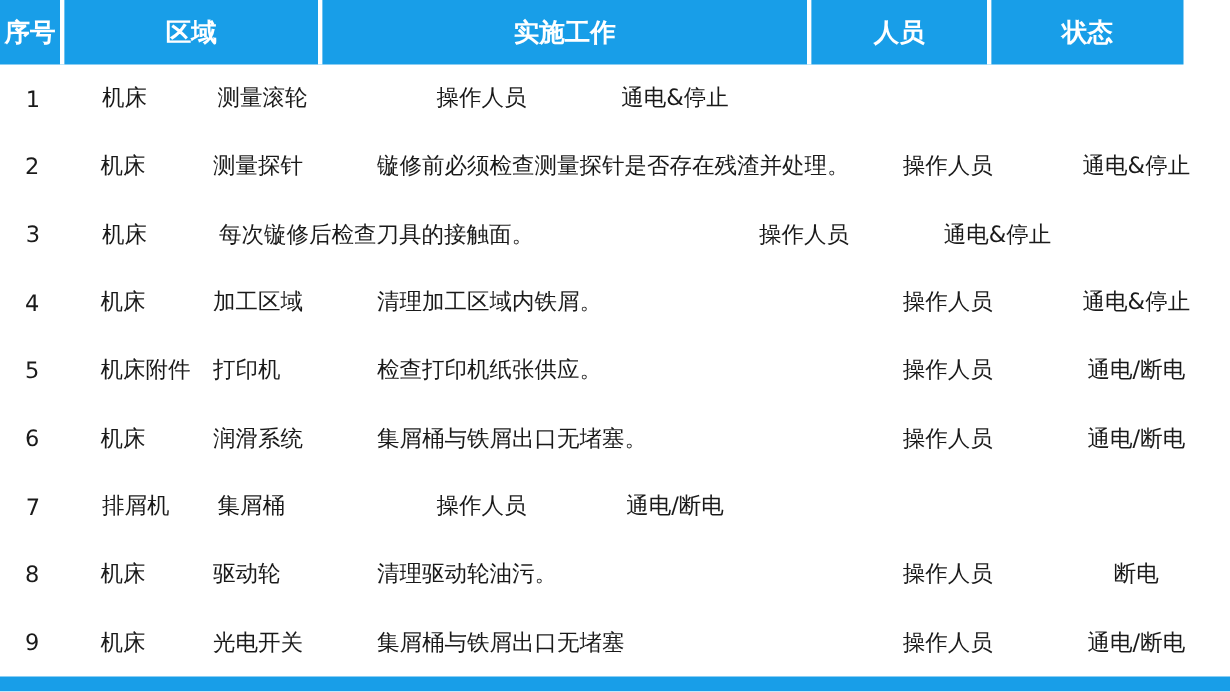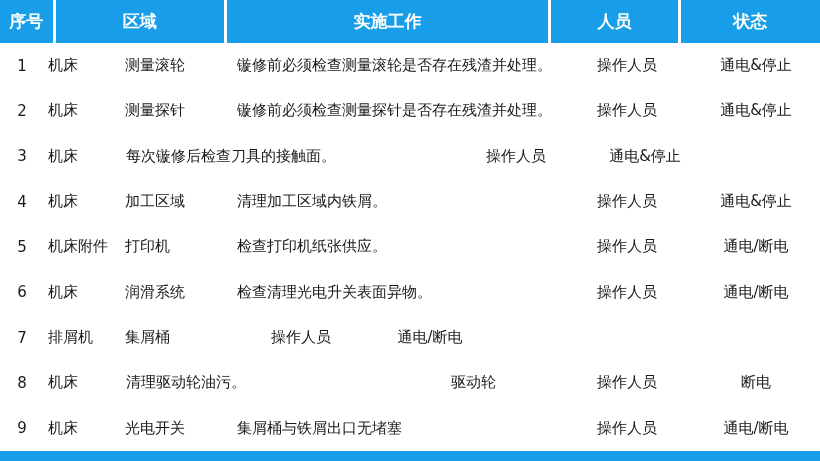--- a/index.html
+++ b/index.html
@@ -13,37 +13,37 @@
   .thead{display:flex;height:43px;}
   .th{
     background:#189ee8;
     color:#ffffff;
     font-weight:bold;
     font-size:17px;
     display:flex;align-items:center;justify-content:center;
     box-sizing:border-box;
   }
   .th:not(:last-child){border-right:3px solid #ffffff;}
-  .w-no{width:56px;}
+  .w-no{width:43px;}
   .w-area{width:172px;}
   .w-work{width:326px;}
-  .w-person{width:130px;}
-  .w-status{width:140px;}
+  .w-person{width:120px;}
+  .w-status{width:128px;}
 
   .tbody{height:408px;}
   .trow{
     display:flex;
     height:45.33px;
     align-items:center;
     font-size:15px;
     color:#1a1a1a;
   }
   .cell{box-sizing:border-box;white-space:nowrap;overflow:hidden;}
   .cell-no{width:44px;text-align:center;}
-  .cell-area{width:81px;padding-left:4px;}
+  .cell-area{width:81px;padding-left:4px;margin-left:20px;}
   .cell-sub{width:111px;}
   .cell-work{width:326px;padding-left:1px;}
   .cell-person{width:130px;text-align:center;}
   .cell-status{width:128px;text-align:center;}
 
   .footer-bar{
     position:absolute;left:0;bottom:0;
     width:820px;height:10px;
     background:#189ee8;
   }
@@ -59,21 +59,20 @@
     <div class="th w-work">实施工作</div>
     <div class="th w-person">人员</div>
     <div class="th w-status">状态</div>
   </div>
 
   <div class="tbody">
       <div class="trow">
         <div class="cell cell-no">1</div>
         <div class="cell cell-area">机床</div>
         <div class="cell cell-sub">测量滚轮</div>
-        <div class="cell cell-work">镟修前必须检查测量滚轮是否存在残渣并处理。</div>
         <div class="cell cell-person">操作人员</div>
         <div class="cell cell-status">通电&amp;停止</div>
       </div>
       <div class="trow">
         <div class="cell cell-no">2</div>
         <div class="cell cell-area">机床</div>
         <div class="cell cell-sub">测量探针</div>
         <div class="cell cell-work">镟修前必须检查测量探针是否存在残渣并处理。</div>
         <div class="cell cell-person">操作人员</div>
         <div class="cell cell-status">通电&amp;停止</div>
@@ -98,36 +97,36 @@
         <div class="cell cell-area">机床附件</div>
         <div class="cell cell-sub">打印机</div>
         <div class="cell cell-work">检查打印机纸张供应。</div>
         <div class="cell cell-person">操作人员</div>
         <div class="cell cell-status">通电/断电</div>
       </div>
       <div class="trow">
         <div class="cell cell-no">6</div>
         <div class="cell cell-area">机床</div>
         <div class="cell cell-sub">润滑系统</div>
-        <div class="cell cell-work">检查清理光电升关表面异物。</div>
+        <div class="cell cell-work">集屑桶与铁屑出口无堵塞。</div>
         <div class="cell cell-person">操作人员</div>
         <div class="cell cell-status">通电/断电</div>
       </div>
       <div class="trow">
         <div class="cell cell-no">7</div>
         <div class="cell cell-area">排屑机</div>
         <div class="cell cell-sub">集屑桶</div>
         <div class="cell cell-person">操作人员</div>
         <div class="cell cell-status">通电/断电</div>
       </div>
       <div class="trow">
         <div class="cell cell-no">8</div>
         <div class="cell cell-area">机床</div>
+        <div class="cell cell-sub">驱动轮</div>
         <div class="cell cell-work">清理驱动轮油污。</div>
-        <div class="cell cell-sub">驱动轮</div>
         <div class="cell cell-person">操作人员</div>
         <div class="cell cell-status">断电</div>
       </div>
       <div class="trow">
         <div class="cell cell-no">9</div>
         <div class="cell cell-area">机床</div>
         <div class="cell cell-sub">光电开关</div>
         <div class="cell cell-work">集屑桶与铁屑出口无堵塞</div>
         <div class="cell cell-person">操作人员</div>
         <div class="cell cell-status">通电/断电</div>

